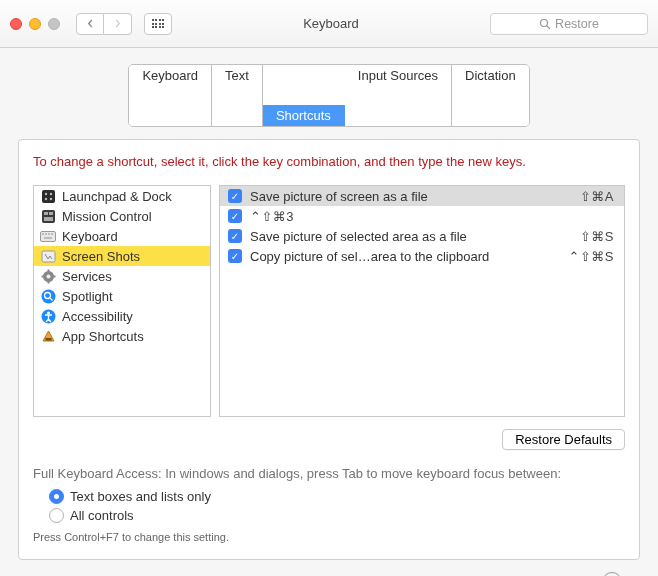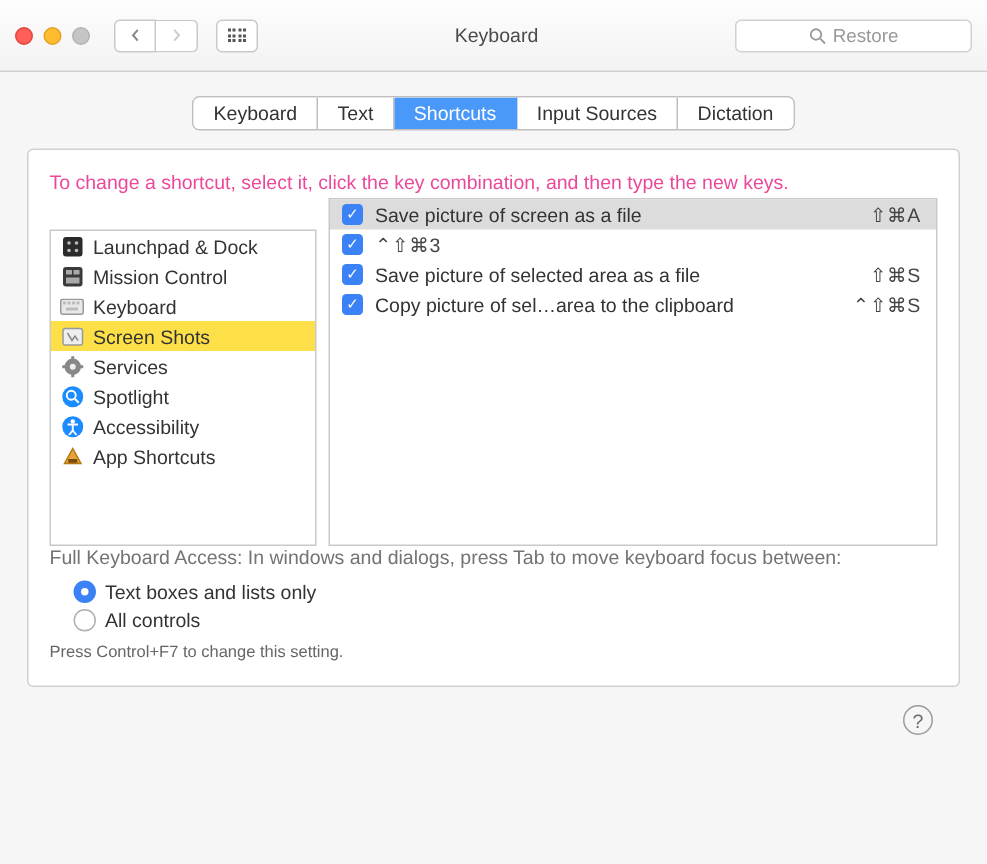--- a/index.html
+++ b/index.html
@@ -23,29 +23,29 @@
     .searchbox { width: 158px; height: 22px; background: #fff; border: 1px solid #d1d1d1; border-radius: 4px; display: flex; align-items: center; justify-content: center; gap: 4px; color: #999; font-size: 12.5px; }
     
     
     .page { background: #f6f6f6; padding: 10px 18px 14px; height: calc(576px - 48px); }
     
     
     .tabwrap { display: flex; justify-content: center; padding: 6px 0 12px; }
     .tabs { display: flex; border: 1px solid #bfbfbf; border-radius: 5px; overflow: hidden; background: #fff; }
     .tab { padding: 3px 13px; font-size: 13px; color: #333; border-right: 1px solid #bfbfbf; background: #fff; cursor: default; }
     .tab:last-child { border-right: none; }
-    .tab.active { background: #4a98f7; color: #fff; border-color: #4a98f7; }
+    .tab.active { background: #4a98f7; color: #fff; border-color: #4a98f7; margin-top: 40px; }
     
     .panel { background: #fff; border: 1px solid #d0d0d0; border-radius: 4px; padding: 14px 14px 16px; }
-    .instr { font-size: 13px; color: #ec4899; margin-bottom: 3px; }
+    .instr { font-size: 13px; color: #b91c1c; margin-bottom: 16px; }
     
     
     .cols { display: flex; gap: 8px; height: 232px; }
     .leftcol, .rightcol { border: 1px solid #c9c9c9; background: #fff; overflow: hidden; }
-    .leftcol { width: 178px; margin-top: 21px; }
+    .leftcol { width: 178px; }
     .rightcol { flex: 1; }
     .cat { display: flex; align-items: center; gap: 6px; padding: 2px 6px; font-size: 13px; height: 20px; }
     .cat.sel { background: #fde047; }
     .cat .ico { width: 16px; height: 16px; display: flex; align-items: center; justify-content: center; font-size: 13px; }
     
     .shrow { display: flex; align-items: center; padding: 2px 10px 2px 8px; font-size: 13px; height: 20px; gap: 8px; }
     .shrow.sel { background: #dcdcdc; }
     .chk { width: 14px; height: 14px; border-radius: 3px; background: #3b82f6; display: flex; align-items: center; justify-content: center; color: #fff; font-size: 10px; }
     .shrow .name { flex: 1; white-space: nowrap; overflow: hidden; text-overflow: ellipsis; }
     .shrow .keys { font-size: 13px; color: #444; letter-spacing: 0.5px; }
@@ -237,20 +237,23 @@
           <span class="keys">⇧⌘S</span>
         </div>
         <div class="shrow">
           <div class="chk">✓</div>
           <span class="name">Copy picture of sel…area to the clipboard</span>
           <span class="keys">⌃⇧⌘S</span>
         </div>
       </div>
     </div>
 
+    <div class="restore">
+      <button class="btn">Restore Defaults</button>
+    </div>
 
     <div class="kba">Full Keyboard Access: In windows and dialogs, press Tab to move keyboard focus between:</div>
     <div class="radios">
       <div class="radioline">
         <span class="radio on"></span>
         <span>Text boxes and lists only</span>
       </div>
       <div class="radioline">
         <span class="radio"></span>
         <span>All controls</span>

